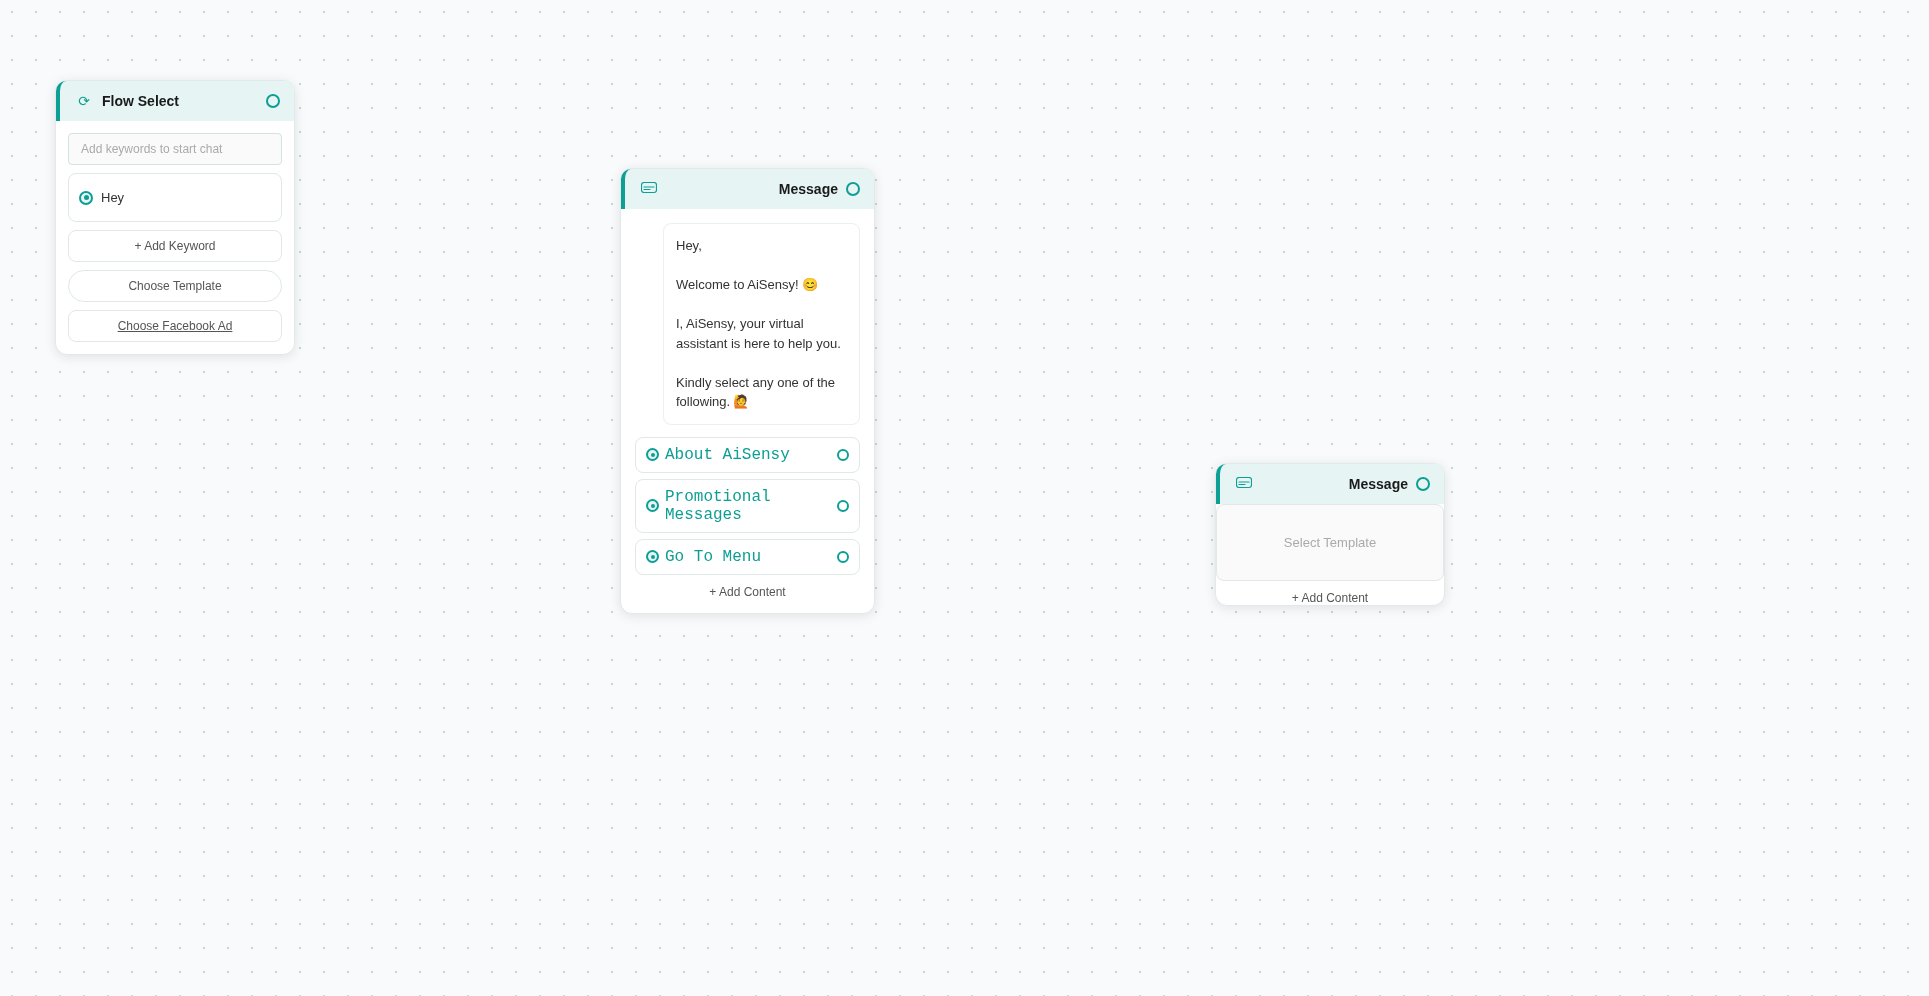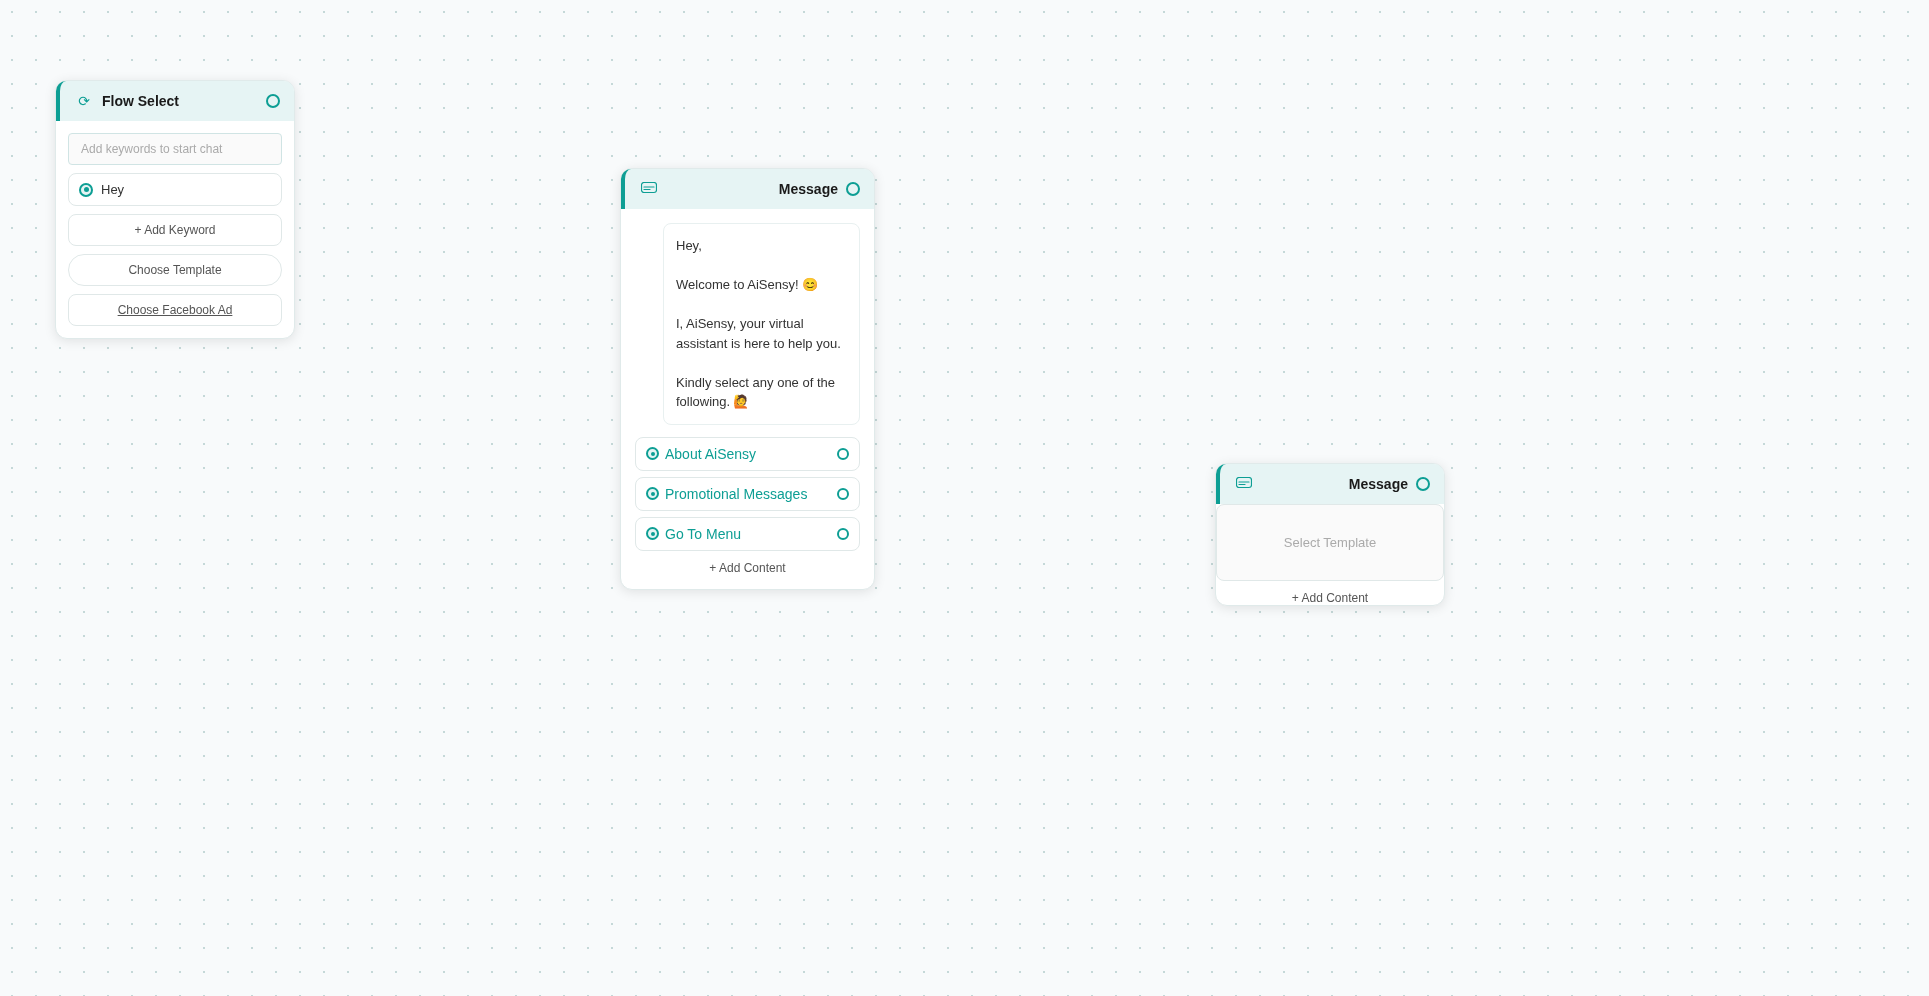--- a/index.html
+++ b/index.html
@@ -91,21 +91,21 @@
       padding: 8px 12px;
       font-size: 12px;
       color: #aaa;
       background: #fafafa;
     }
 
     .keyword-item {
       display: flex;
       align-items: center;
       gap: 8px;
-      padding: 8px 10px;
+      padding: 16px 10px;
       border: 1px solid #e0e8e8;
       border-radius: 8px;
       background: #fff;
     }
 
     .keyword-radio {
       width: 14px;
       height: 14px;
       border-radius: 50%;
       border: 2px solid #0d9e94;
@@ -225,23 +225,24 @@
 
     .option-radio::after {
       content: '';
       width: 4px;
       height: 4px;
       border-radius: 50%;
       background: #0d9e94;
     }
 
     .option-text {
-      font-size: 14px;
+      font-size: 16px;
       color: #0d9e94;
       font-weight: 500;
+      font-family: Liberation Mono, monospace;
     }
 
     .option-dot {
       width: 12px;
       height: 12px;
       border-radius: 50%;
       border: 2px solid #0d9e94;
       background: transparent;
       flex-shrink: 0;
     }

